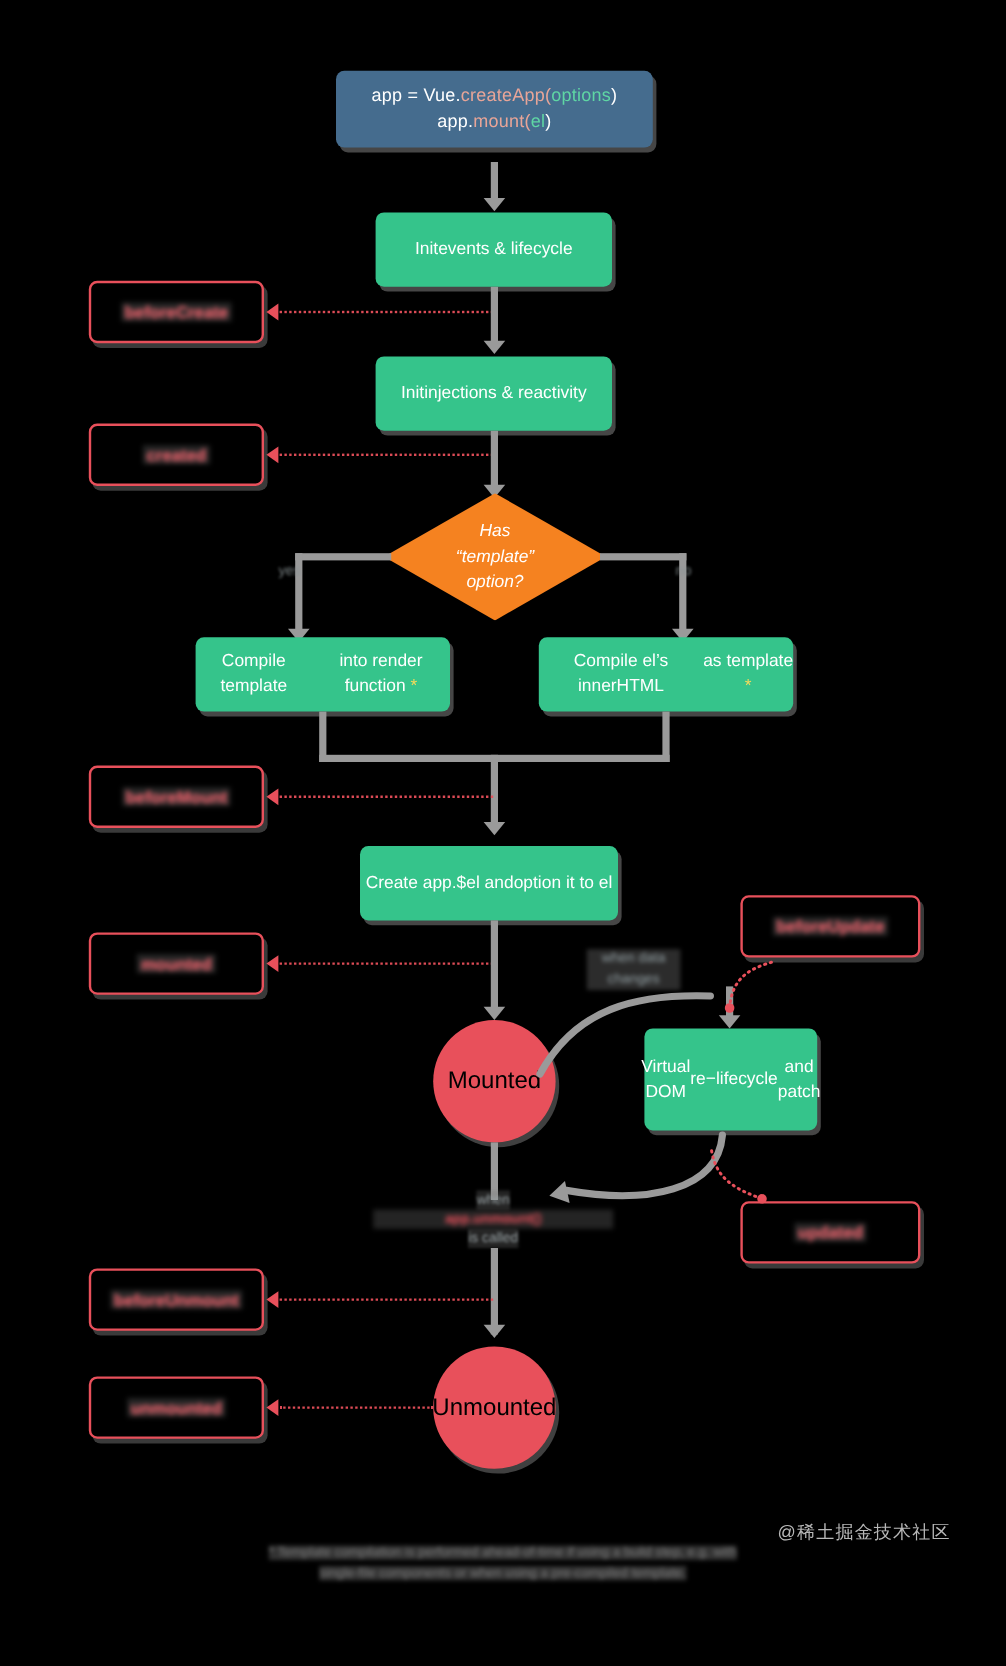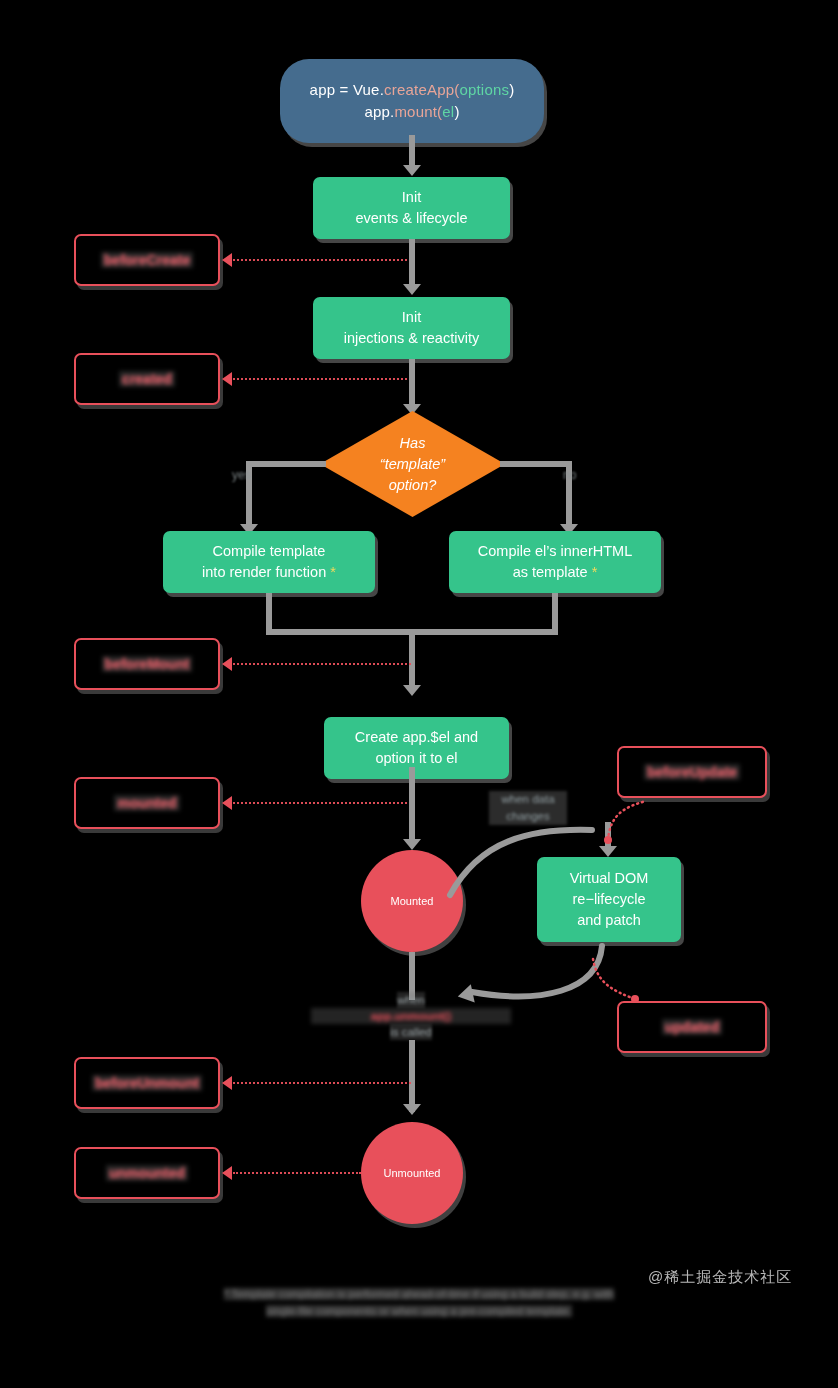--- a/index.html
+++ b/index.html
@@ -19,21 +19,21 @@
     box-shadow:3px 4px 0 rgba(128,128,128,.55);
     text-align:center;
   }
   .codebox .ln{white-space:pre;}
   .tok-fn{color:#e8a598;}
   .tok-arg{color:#5fd6a4;}
 
   
   .green{
     background:#35c48b;border-radius:7px;
-    display:flex;flex-direction:column;align-items:center;justify-content:center;
+    display:flex;flex-direction:row;align-items:center;justify-content:center;
     color:#fff;font-size:14.5px;line-height:21px;text-align:center;
     box-shadow:3px 4px 0 rgba(128,128,128,.55);
   }
   .star{color:#f2d95c;}
 
   
   .diamond-wrap{display:flex;align-items:center;justify-content:center;font-style:italic;}
   .diamond{
     position:absolute;left:0;top:0;width:100%;height:100%;
     background:#f58220;
@@ -42,21 +42,21 @@
   }
   .diamond-text{
     position:relative;z-index:2;color:#fff;font-size:14.5px;line-height:21px;
     text-align:center;
   }
 
   
   .circle{
     border-radius:50%;background:#e8505b;
     display:flex;align-items:center;justify-content:center;
-    color:#ffffff;font-size:11px;
+    color:#000000;font-size:20px;
     box-shadow:3px 4px 0 rgba(128,128,128,.5);
   }
 
   
   .hook{
     border:2.5px solid #e8505b;border-radius:7px;background:#000;
     display:flex;align-items:center;justify-content:center;
     box-shadow:3px 4px 0 rgba(128,128,128,.45);
   }
   .hook span{
@@ -113,21 +113,21 @@
     position:absolute;color:#d8d8d8;font-size:15px;
     opacity:.85;letter-spacing:1px;
     text-shadow:0 1px 2px #000;
   }
 </style>
 </head>
 <body>
 
 <div id="canvas">
 
-  <div class="node codebox" style="left:280px;top:59px;width:264px;height:84px;border-radius:29px;">
+  <div class="node codebox" style="left:280px;top:59px;width:264px;height:64px;">
     <div class="ln"><span>app = Vue.</span><span class="tok-fn">createApp(</span><span class="tok-arg">options</span><span>)</span></div>
     <div class="ln"><span>app.</span><span class="tok-fn">mount(</span><span class="tok-arg">el</span><span>)</span></div>
   </div>
 
   <div class="vline" style="left:409px;top:135px;height:32px;"></div>
   <div class="arrow-down" style="left:403px;top:165px;"></div>
 
   <div class="node green" style="left:313px;top:177px;width:197px;height:62px;">
     <div>Init</div>
     <div>events &amp; lifecycle</div>
@@ -190,21 +190,21 @@
   <div class="hline" style="left:266px;top:629px;width:292px;"></div>
   <div class="vline" style="left:409px;top:629px;height:58px;"></div>
   <div class="arrow-down" style="left:403px;top:685px;"></div>
 
   <div class="node hook" style="left:74px;top:638px;width:146px;height:52px;">
     <span>beforeMount</span>
   </div>
   <div class="hook-arrow" style="left:222px;top:657px;"></div>
   <div class="dotline" style="left:233px;top:663px;width:178px;"></div>
 
-  <div class="node green" style="left:324px;top:705px;width:185px;height:62px;margin-top:12px;">
+  <div class="node green" style="left:300px;top:705px;width:215px;height:62px;">
     <div>Create app.$el and</div>
     <div>option it to el</div>
   </div>
 
   <div class="node hook" style="left:74px;top:777px;width:146px;height:52px;">
     <span>mounted</span>
   </div>
   <div class="hook-arrow" style="left:222px;top:796px;"></div>
   <div class="dotline" style="left:233px;top:802px;width:178px;"></div>
 

